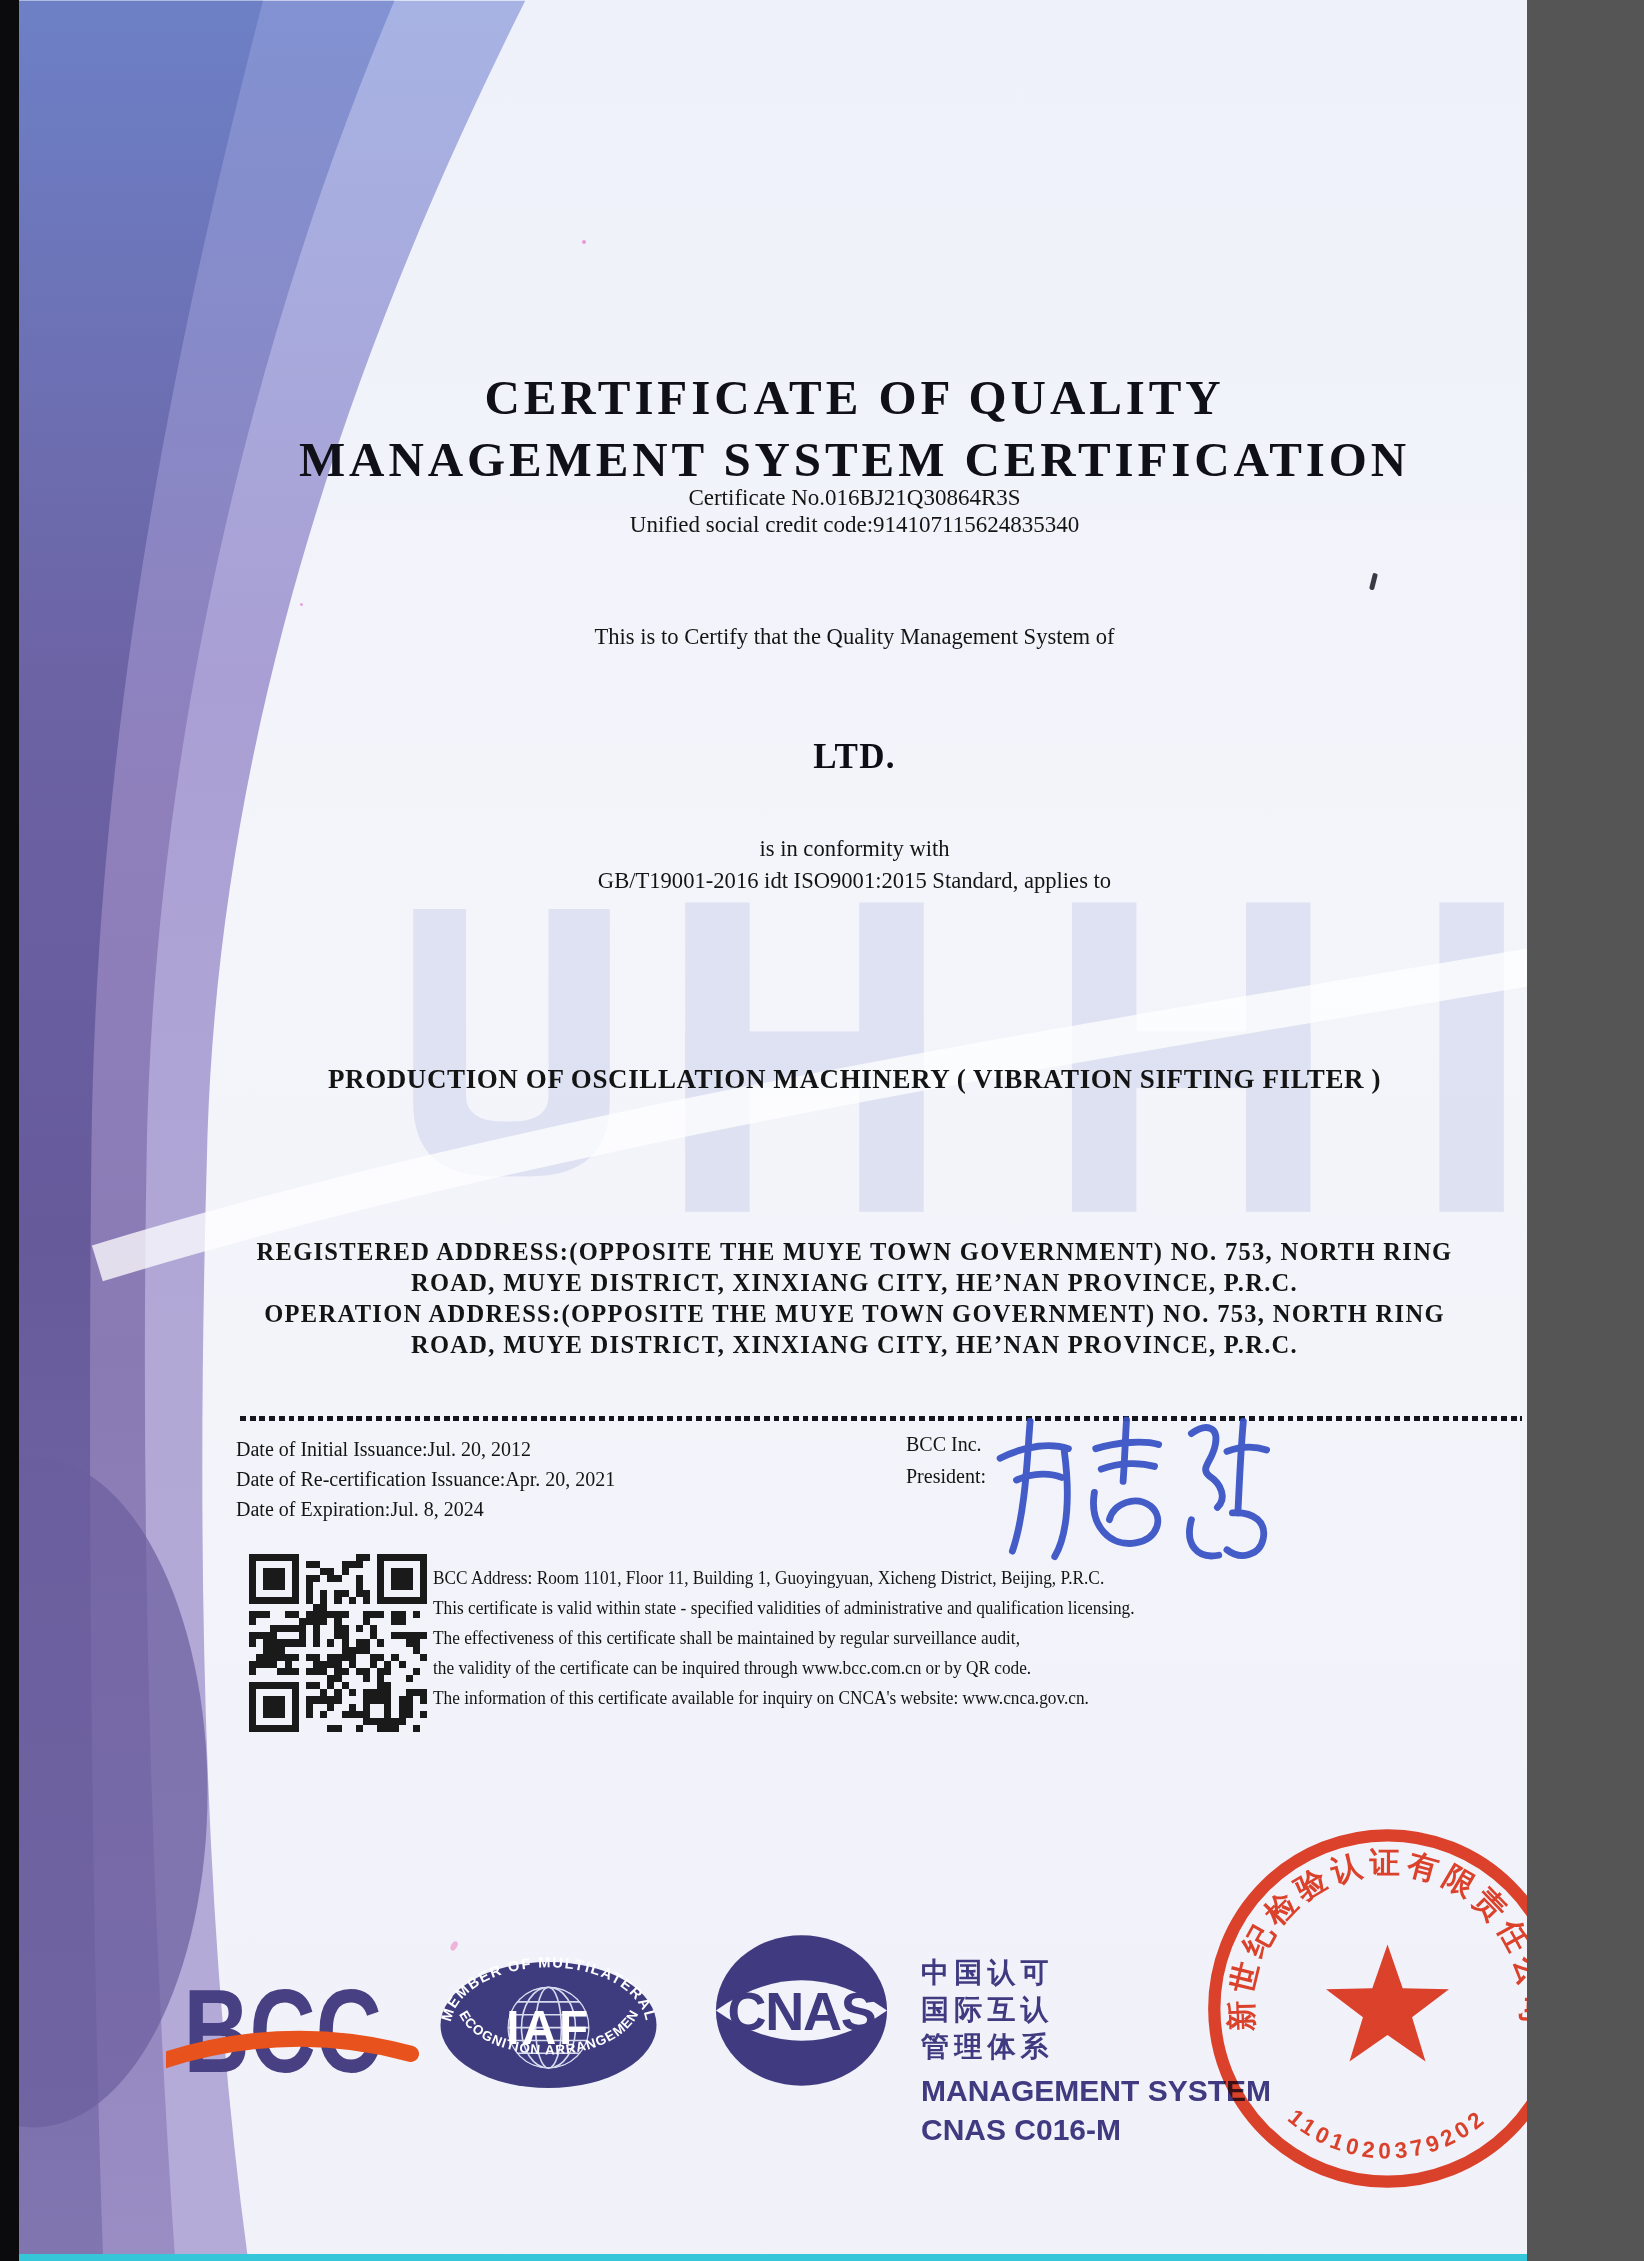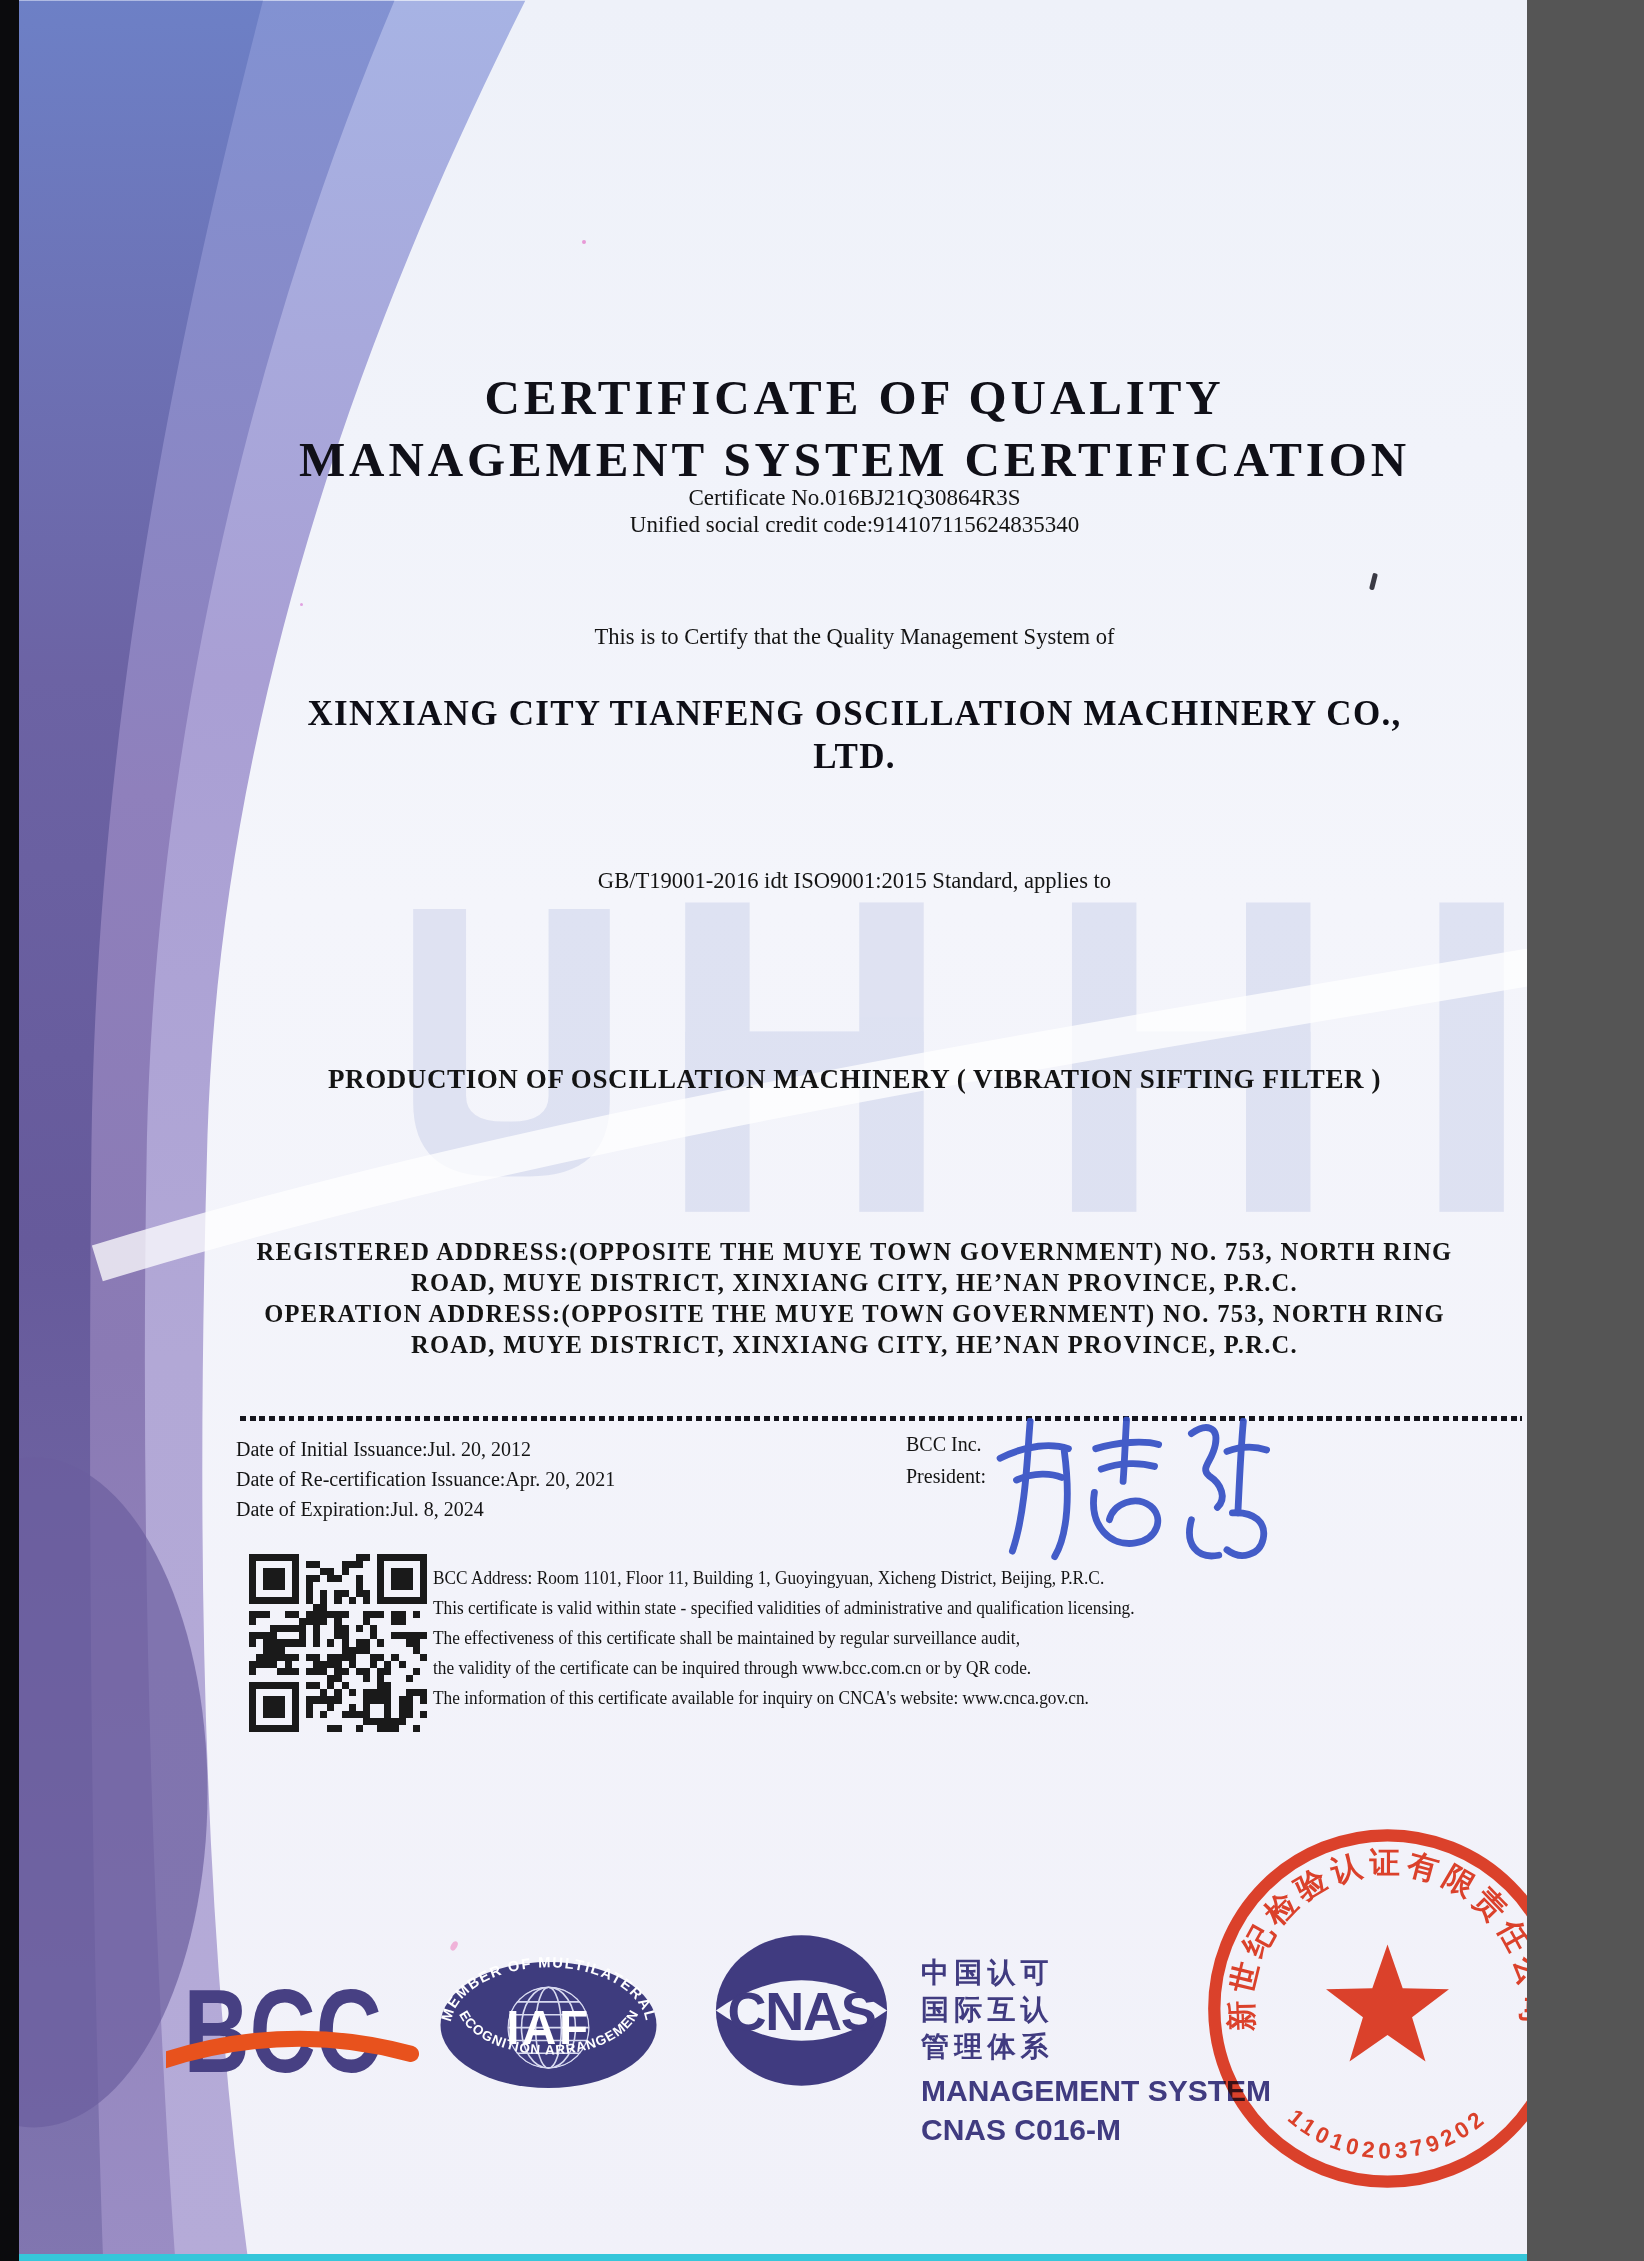--- a/index.html
+++ b/index.html
@@ -81,23 +81,23 @@
   <div class="abs edge-bottom"></div>
 
   <div class="abs ctr title" style="top:369px">CERTIFICATE OF QUALITY</div>
   <div class="abs ctr title" style="top:431px">MANAGEMENT SYSTEM CERTIFICATION</div>
 
   <div class="abs ctr certno" style="top:485px">Certificate No.016BJ21Q30864R3S</div>
   <div class="abs ctr certno" style="top:512px">Unified social credit code:914107115624835340</div>
 
   <div class="abs ctr body35" style="top:624px">This is to Certify that the Quality Management System of</div>
 
-  <div class="abs ctr company" style="top:694px">XINXIANG CITY TIANFENG OSCILLATION MACHINERY CO.,</div>
   <div class="abs ctr company" style="top:737px">LTD.</div>
 
+  <div class="abs ctr body35" style="top:836px">is in conformity with</div>
   <div class="abs ctr body35" style="top:868px">GB/T19001-2016 idt ISO9001:2015 Standard, applies to</div>
 
   <div class="abs ctr scope" style="top:1053px">PRODUCTION OF OSCILLATION MACHINERY ( VIBRATION SIFTING FILTER )</div>
 
   <div class="abs ctr addr" style="top:1236px">
     <div>REGISTERED ADDRESS:(OPPOSITE THE MUYE TOWN GOVERNMENT) NO. 753, NORTH RING</div>
     <div>ROAD, MUYE DISTRICT, XINXIANG CITY, HE’NAN PROVINCE, P.R.C.</div>
     <div>OPERATION ADDRESS:(OPPOSITE THE MUYE TOWN GOVERNMENT) NO. 753, NORTH RING</div>
     <div>ROAD, MUYE DISTRICT, XINXIANG CITY, HE’NAN PROVINCE, P.R.C.</div>
   </div>

